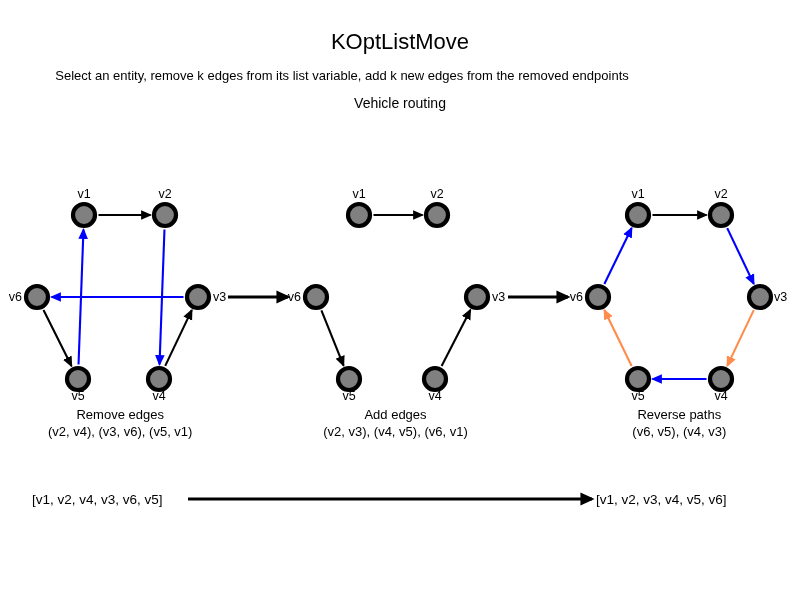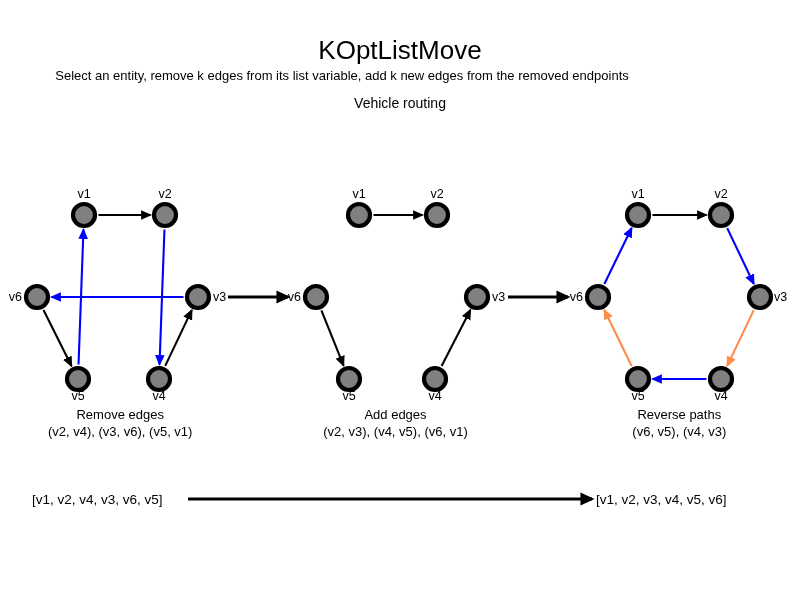--- a/index.html
+++ b/index.html
@@ -15,25 +15,24 @@
     overflow: hidden;
     font-family: "Liberation Sans", sans-serif;
     color: #000000;
   }
   #page-title {
     position: absolute;
     top: 22px;
     left: 0;
     width: 800px;
     text-align: center;
-    font-size: 26px;
+    font-size: 22px;
     font-weight: 400;
     letter-spacing: 0px;
     line-height: 40px;
-    margin-top: 8px;
   }
   #page-subtitle {
     position: absolute;
     top: 68px;
     left: 0;
     width: 684px;
     text-align: center;
     font-size: 13px;
     font-weight: 400;
     line-height: 16px;

